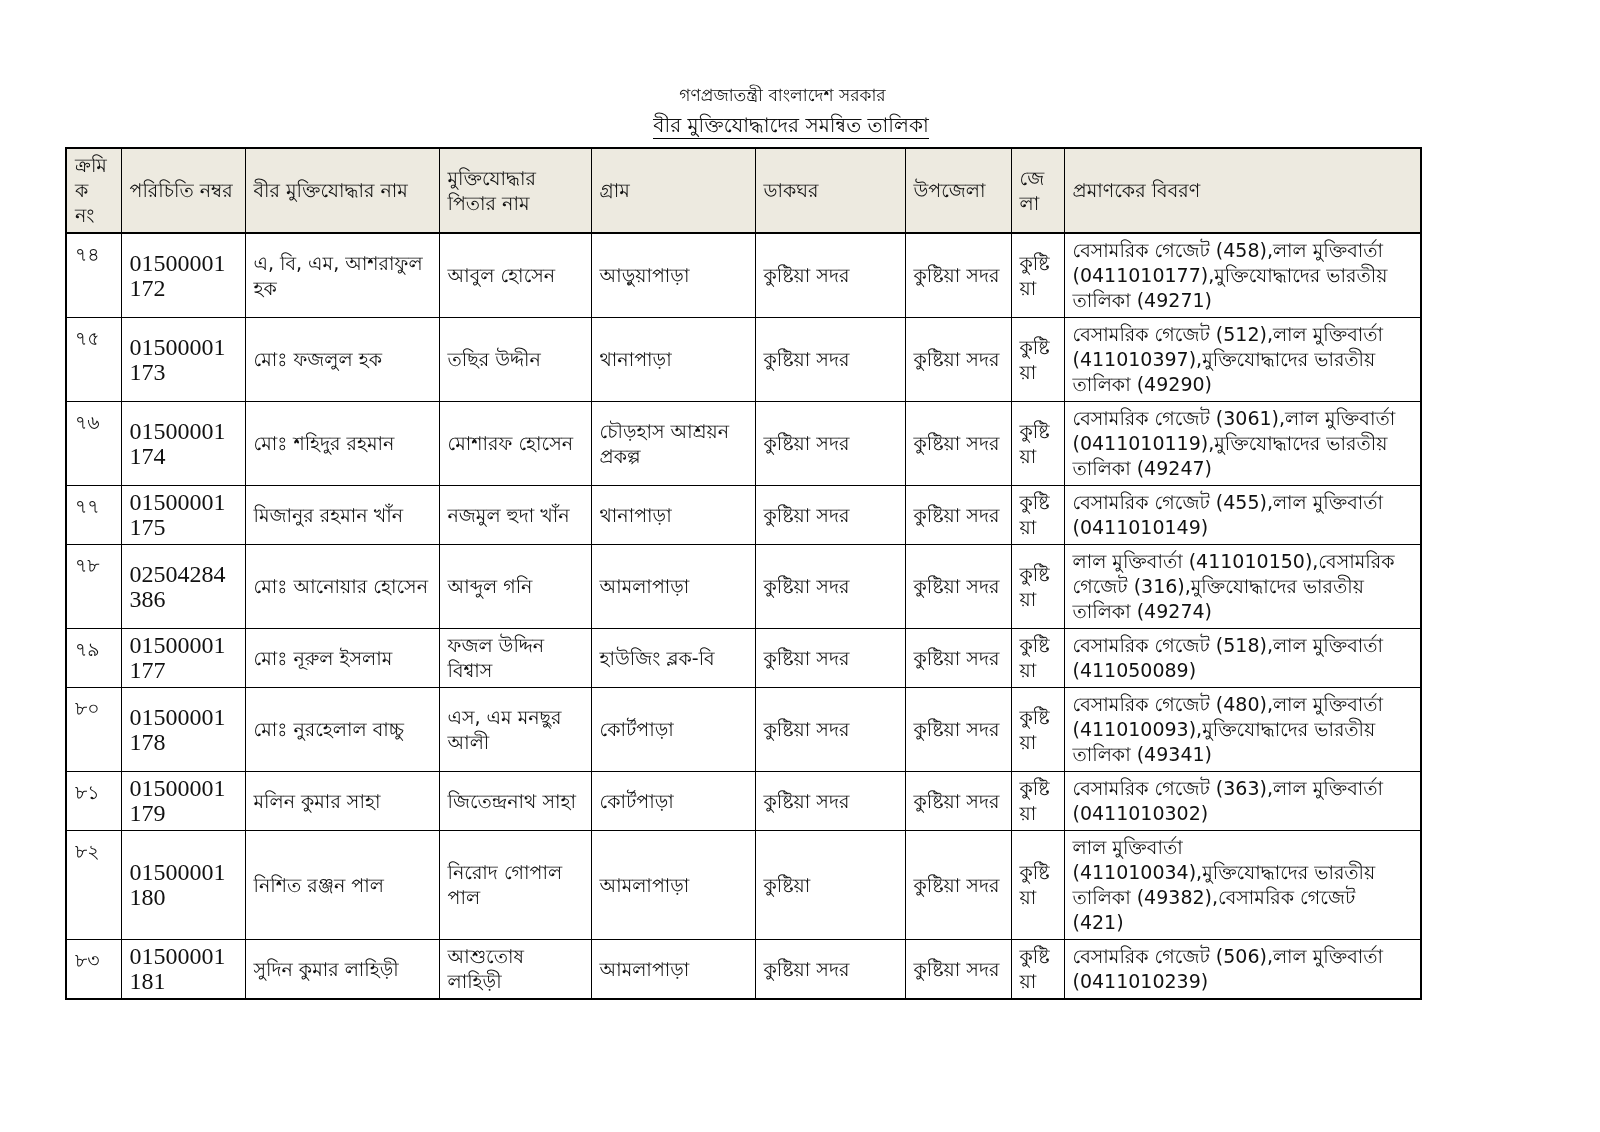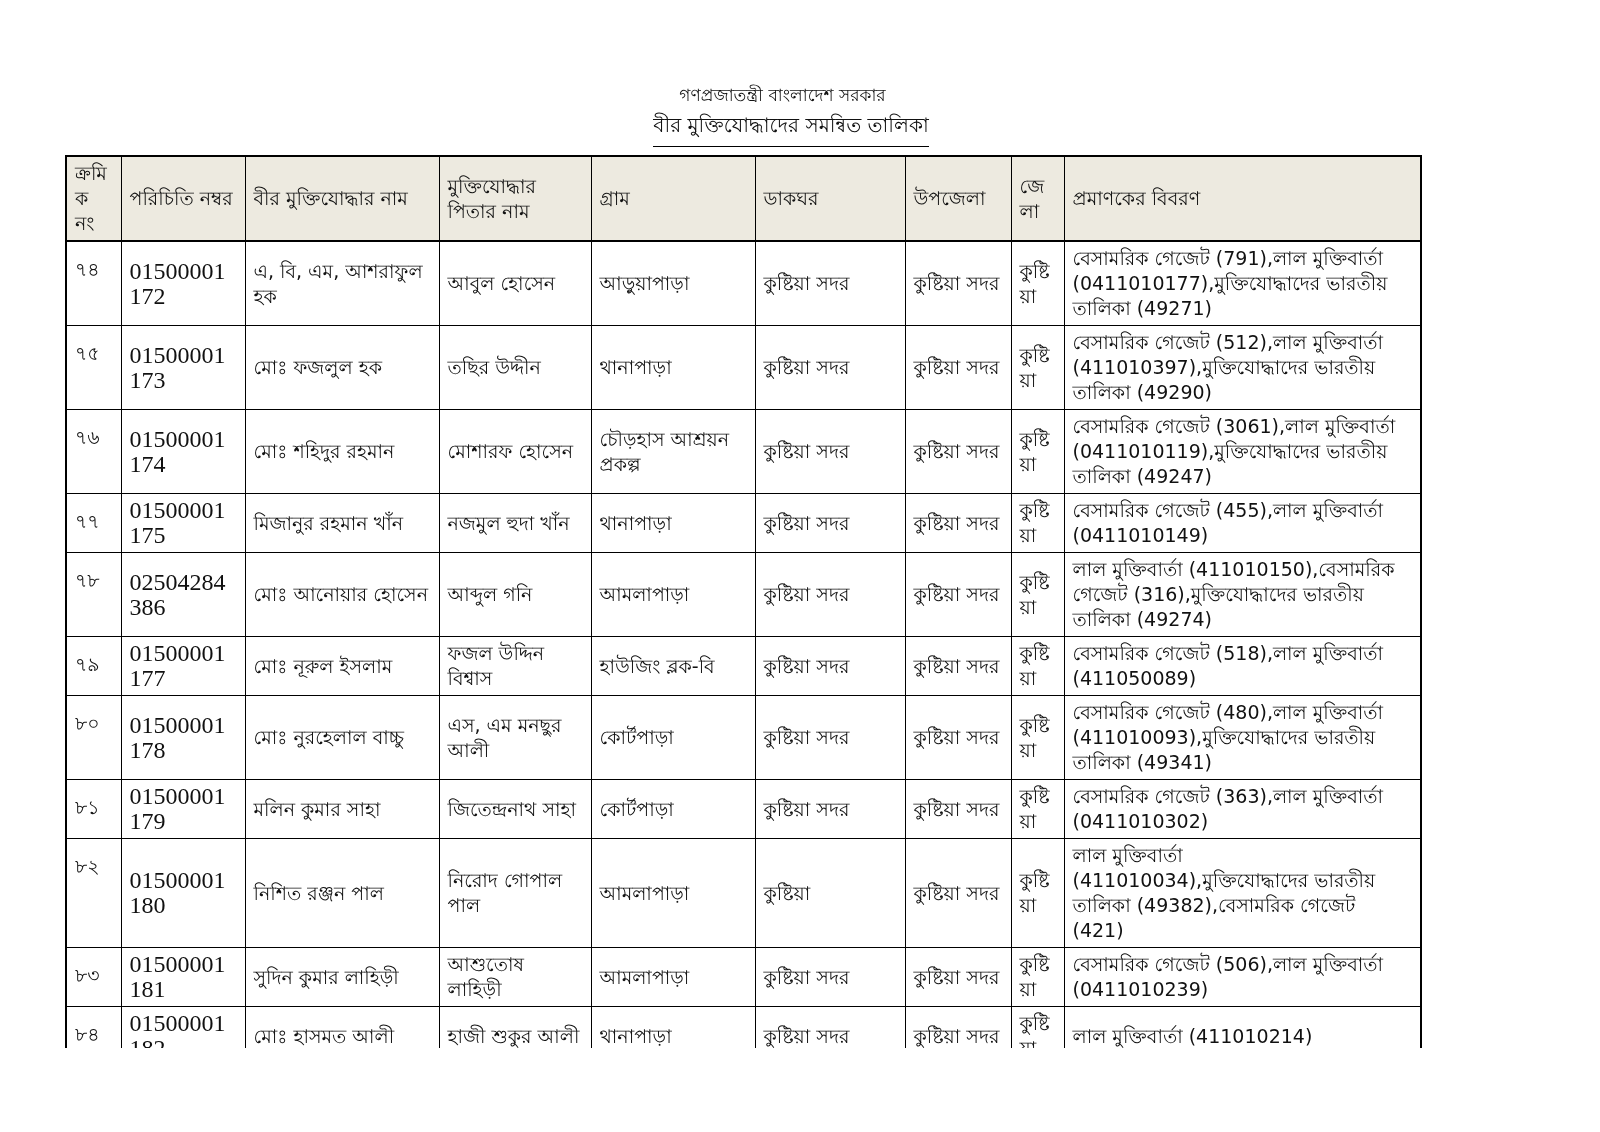--- a/index.html
+++ b/index.html
@@ -24,21 +24,21 @@
   .doc-header .gov-line {
     font-size: 17px;
     line-height: 22px;
   }
   .doc-title {
     display: inline-block;
     margin-top: 7px;
     font-size: 20px;
     line-height: 24px;
     border-bottom: 1.5px solid #000;
-    padding-bottom: 9px;
+    padding-bottom: 1px;
     margin-left: 17px;
   }
   table.ff-table {
     margin-left: 65px;
     margin-top: 8px;
     width: 1355px;
     table-layout: fixed;
     border-collapse: collapse;
     border: 2px solid #000;
   }
@@ -53,21 +53,21 @@
     word-wrap: break-word;
   }
   .ff-table thead th {
     background: #edeae0;
     height: 53px;
     border-bottom: 2px solid #000;
     vertical-align: middle;
   }
   .ff-table td.col-serial {
     vertical-align: top;
-    padding-top: 15px;
+    padding-top: 8px;
   }
   .ff-table td.col-id {
     font-family: "Liberation Serif", "DejaVu Serif", serif;
     font-size: 24px;
   }
   .ff-table tbody tr { height: 38px; }
   col.w-serial   { width: 55px; }
   col.w-id       { width: 124px; }
   col.w-name     { width: 194px; }
   col.w-father   { width: 152px; }
@@ -115,21 +115,21 @@
     <tbody id="table-body">
         <tr>
           <td class="col-serial">৭৪</td>
           <td class="col-id">01500001172</td>
           <td class="col-name">এ, বি, এম, আশরাফুল হক</td>
           <td class="col-father_name">আবুল হোসেন</td>
           <td class="col-village">আড়ুয়াপাড়া</td>
           <td class="col-post_office">কুষ্টিয়া সদর</td>
           <td class="col-upazila">কুষ্টিয়া সদর</td>
           <td class="col-district">কুষ্টিয়া</td>
-          <td class="col-evidence">বেসামরিক গেজেট (791),লাল মুক্তিবার্তা (0411010177),মুক্তিযোদ্ধাদের ভারতীয় তালিকা (49271)</td>
+          <td class="col-evidence">বেসামরিক গেজেট (458),লাল মুক্তিবার্তা (0411010177),মুক্তিযোদ্ধাদের ভারতীয় তালিকা (49271)</td>
         </tr>
         <tr>
           <td class="col-serial">৭৫</td>
           <td class="col-id">01500001173</td>
           <td class="col-name">মোঃ ফজলুল হক</td>
           <td class="col-father_name">তছির উদ্দীন</td>
           <td class="col-village">থানাপাড়া</td>
           <td class="col-post_office">কুষ্টিয়া সদর</td>
           <td class="col-upazila">কুষ্টিয়া সদর</td>
           <td class="col-district">কুষ্টিয়া</td>
@@ -216,27 +216,16 @@
           <td class="col-serial">৮৩</td>
           <td class="col-id">01500001181</td>
           <td class="col-name">সুদিন কুমার লাহিড়ী</td>
           <td class="col-father_name">আশুতোষ লাহিড়ী</td>
           <td class="col-village">আমলাপাড়া</td>
           <td class="col-post_office">কুষ্টিয়া সদর</td>
           <td class="col-upazila">কুষ্টিয়া সদর</td>
           <td class="col-district">কুষ্টিয়া</td>
           <td class="col-evidence">বেসামরিক গেজেট (506),লাল মুক্তিবার্তা (0411010239)</td>
         </tr>
-        <tr>
-          <td class="col-serial">৮৪</td>
-          <td class="col-id">01500001182</td>
-          <td class="col-name">মোঃ হাসমত আলী</td>
-          <td class="col-father_name">হাজী শুকুর আলী</td>
-          <td class="col-village">থানাপাড়া</td>
-          <td class="col-post_office">কুষ্টিয়া সদর</td>
-          <td class="col-upazila">কুষ্টিয়া সদর</td>
-          <td class="col-district">কুষ্টিয়া</td>
-          <td class="col-evidence">লাল মুক্তিবার্তা (411010214)</td>
-        </tr>
       </tbody>
   </table>
 
 </div>
 
 </body></html>

